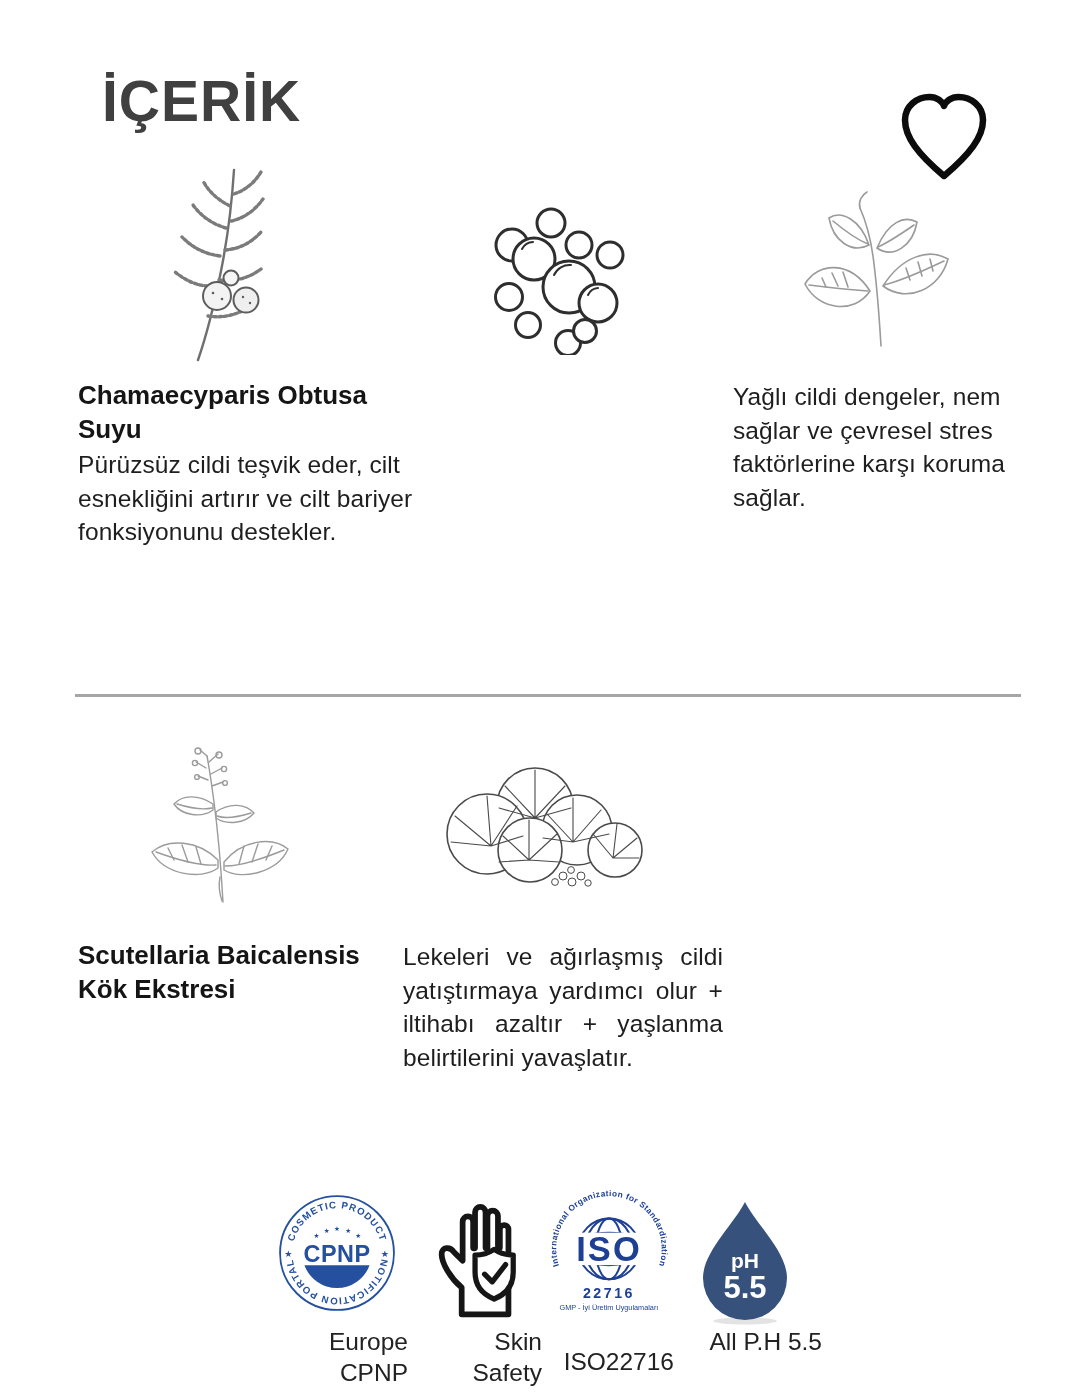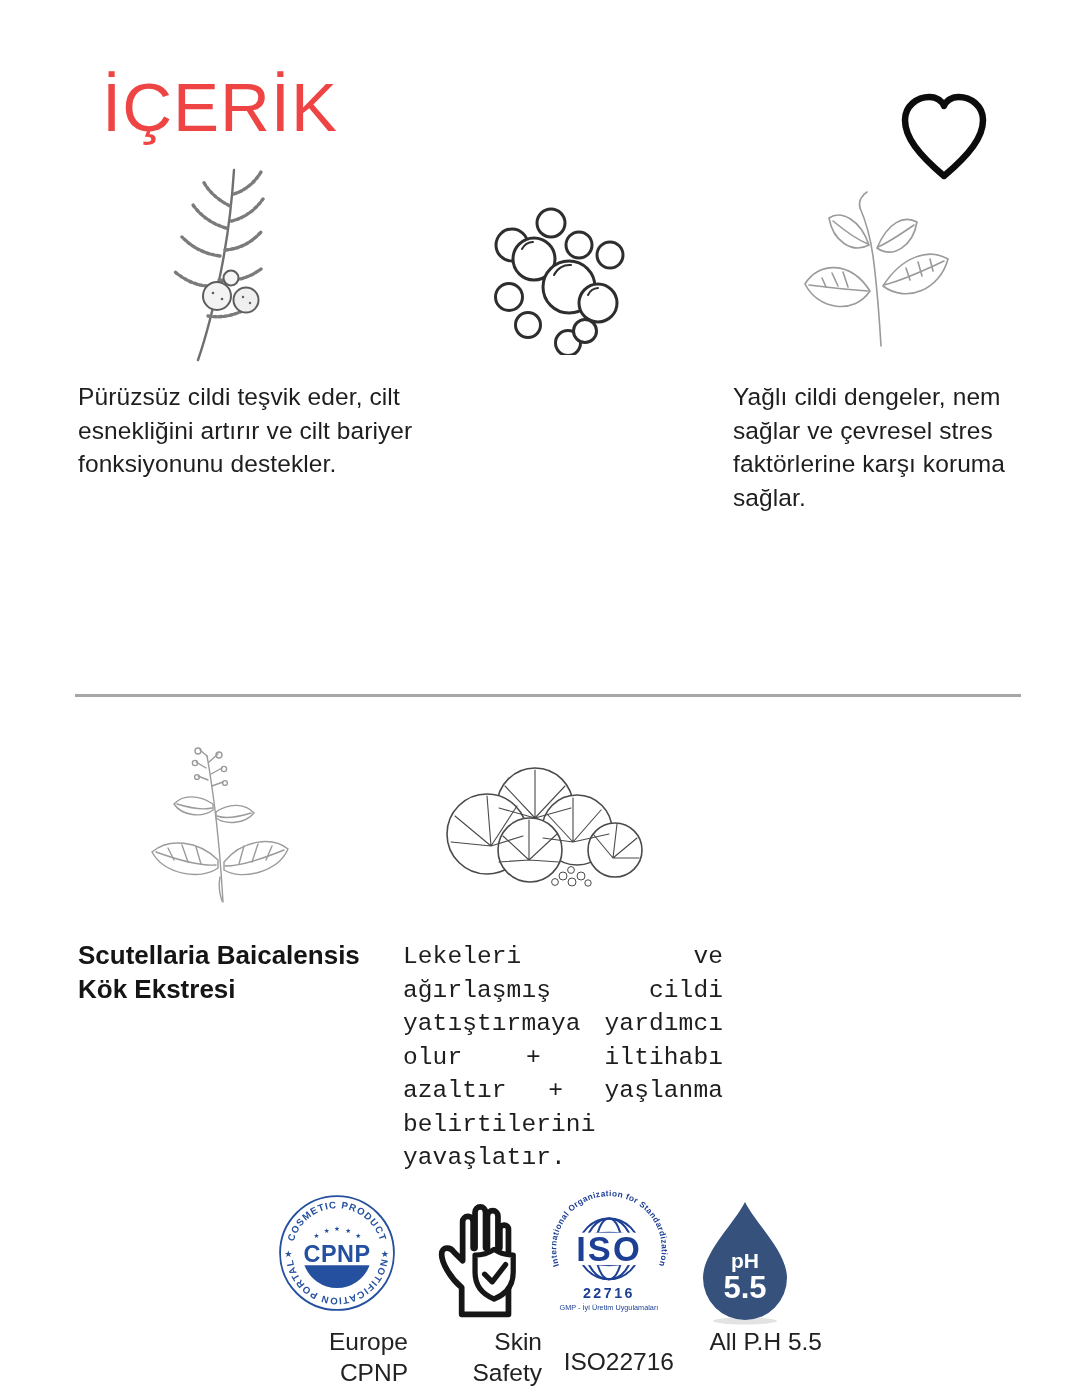--- a/index.html
+++ b/index.html
@@ -3,27 +3,27 @@
 <meta charset="utf-8">
 <style>
   html,body { margin:0; padding:0; background:#ffffff; }
   .page {
     position:relative; width:1080px; height:1397px; background:#ffffff;
     font-family:"Liberation Sans", sans-serif; color:#1c1c1c; overflow:hidden;
   }
   .abs { position:absolute; }
   .page-title {
     position:absolute; left:102px; top:68px;
-    font-size:69px; font-weight:normal; letter-spacing:1px; color:#ef4444;
+    font-size:57px; font-weight:bold; letter-spacing:1px; color:#404040;
   }
   .ing { position:absolute; }
   .art { display:block; }
   .ing-name { font-weight:bold; font-size:26px; line-height:34px; color:#151515; }
   .ing-desc { font-size:24.5px; line-height:33.5px; letter-spacing:0.1px; color:#1e1e1e; margin-top:2px; }
-  .ing-desc.justify { text-align:justify;font-family:Liberation Mono, monospace; }
+  .ing-desc.justify { text-align:justify; }
   .divider { position:absolute; left:75px; top:694px; width:946px; height:3px; background:#a6a6a6; }
   .badge-label {
     position:absolute; top:1326px; text-align:right;
     font-size:24.5px; line-height:31px; color:#222;
   }
   svg { display:block; }
 </style>
 </head>
 <body>
 
@@ -58,20 +58,21 @@
           <circle cx="93" cy="112" r="7.5" fill="#f5f5f5"></circle>
         </g>
         <g fill="#5d5d5d" stroke="none">
           <circle cx="75" cy="127" r="1.3"></circle>
             <circle cx="84" cy="133" r="1.3"></circle>
           <circle cx="105" cy="131" r="1.2"></circle>
             <circle cx="112" cy="137" r="1.2"></circle>
         </g>
       </svg>
     </div>
+    <div class="ing-name">Chamaecyparis Obtusa Suyu</div>
     <div class="ing-desc">Pürüzsüz cildi teşvik eder, cilt esnekliğini artırır ve cilt bariyer fonksiyonunu destekler.</div>
   </div>
 
   <div class="ing" style="left:403px; top:195px; width:330px;">
     <div class="art" style="height:183px; padding-left:73px;">
       <svg width="168" height="160" viewBox="0 0 168 160">
         <g fill="#ffffff" stroke="#2e2e2e" stroke-width="3">
           <circle cx="75" cy="28" r="14"></circle>
           <circle cx="36" cy="50" r="16"></circle>
           <circle cx="58" cy="64" r="21"></circle>

